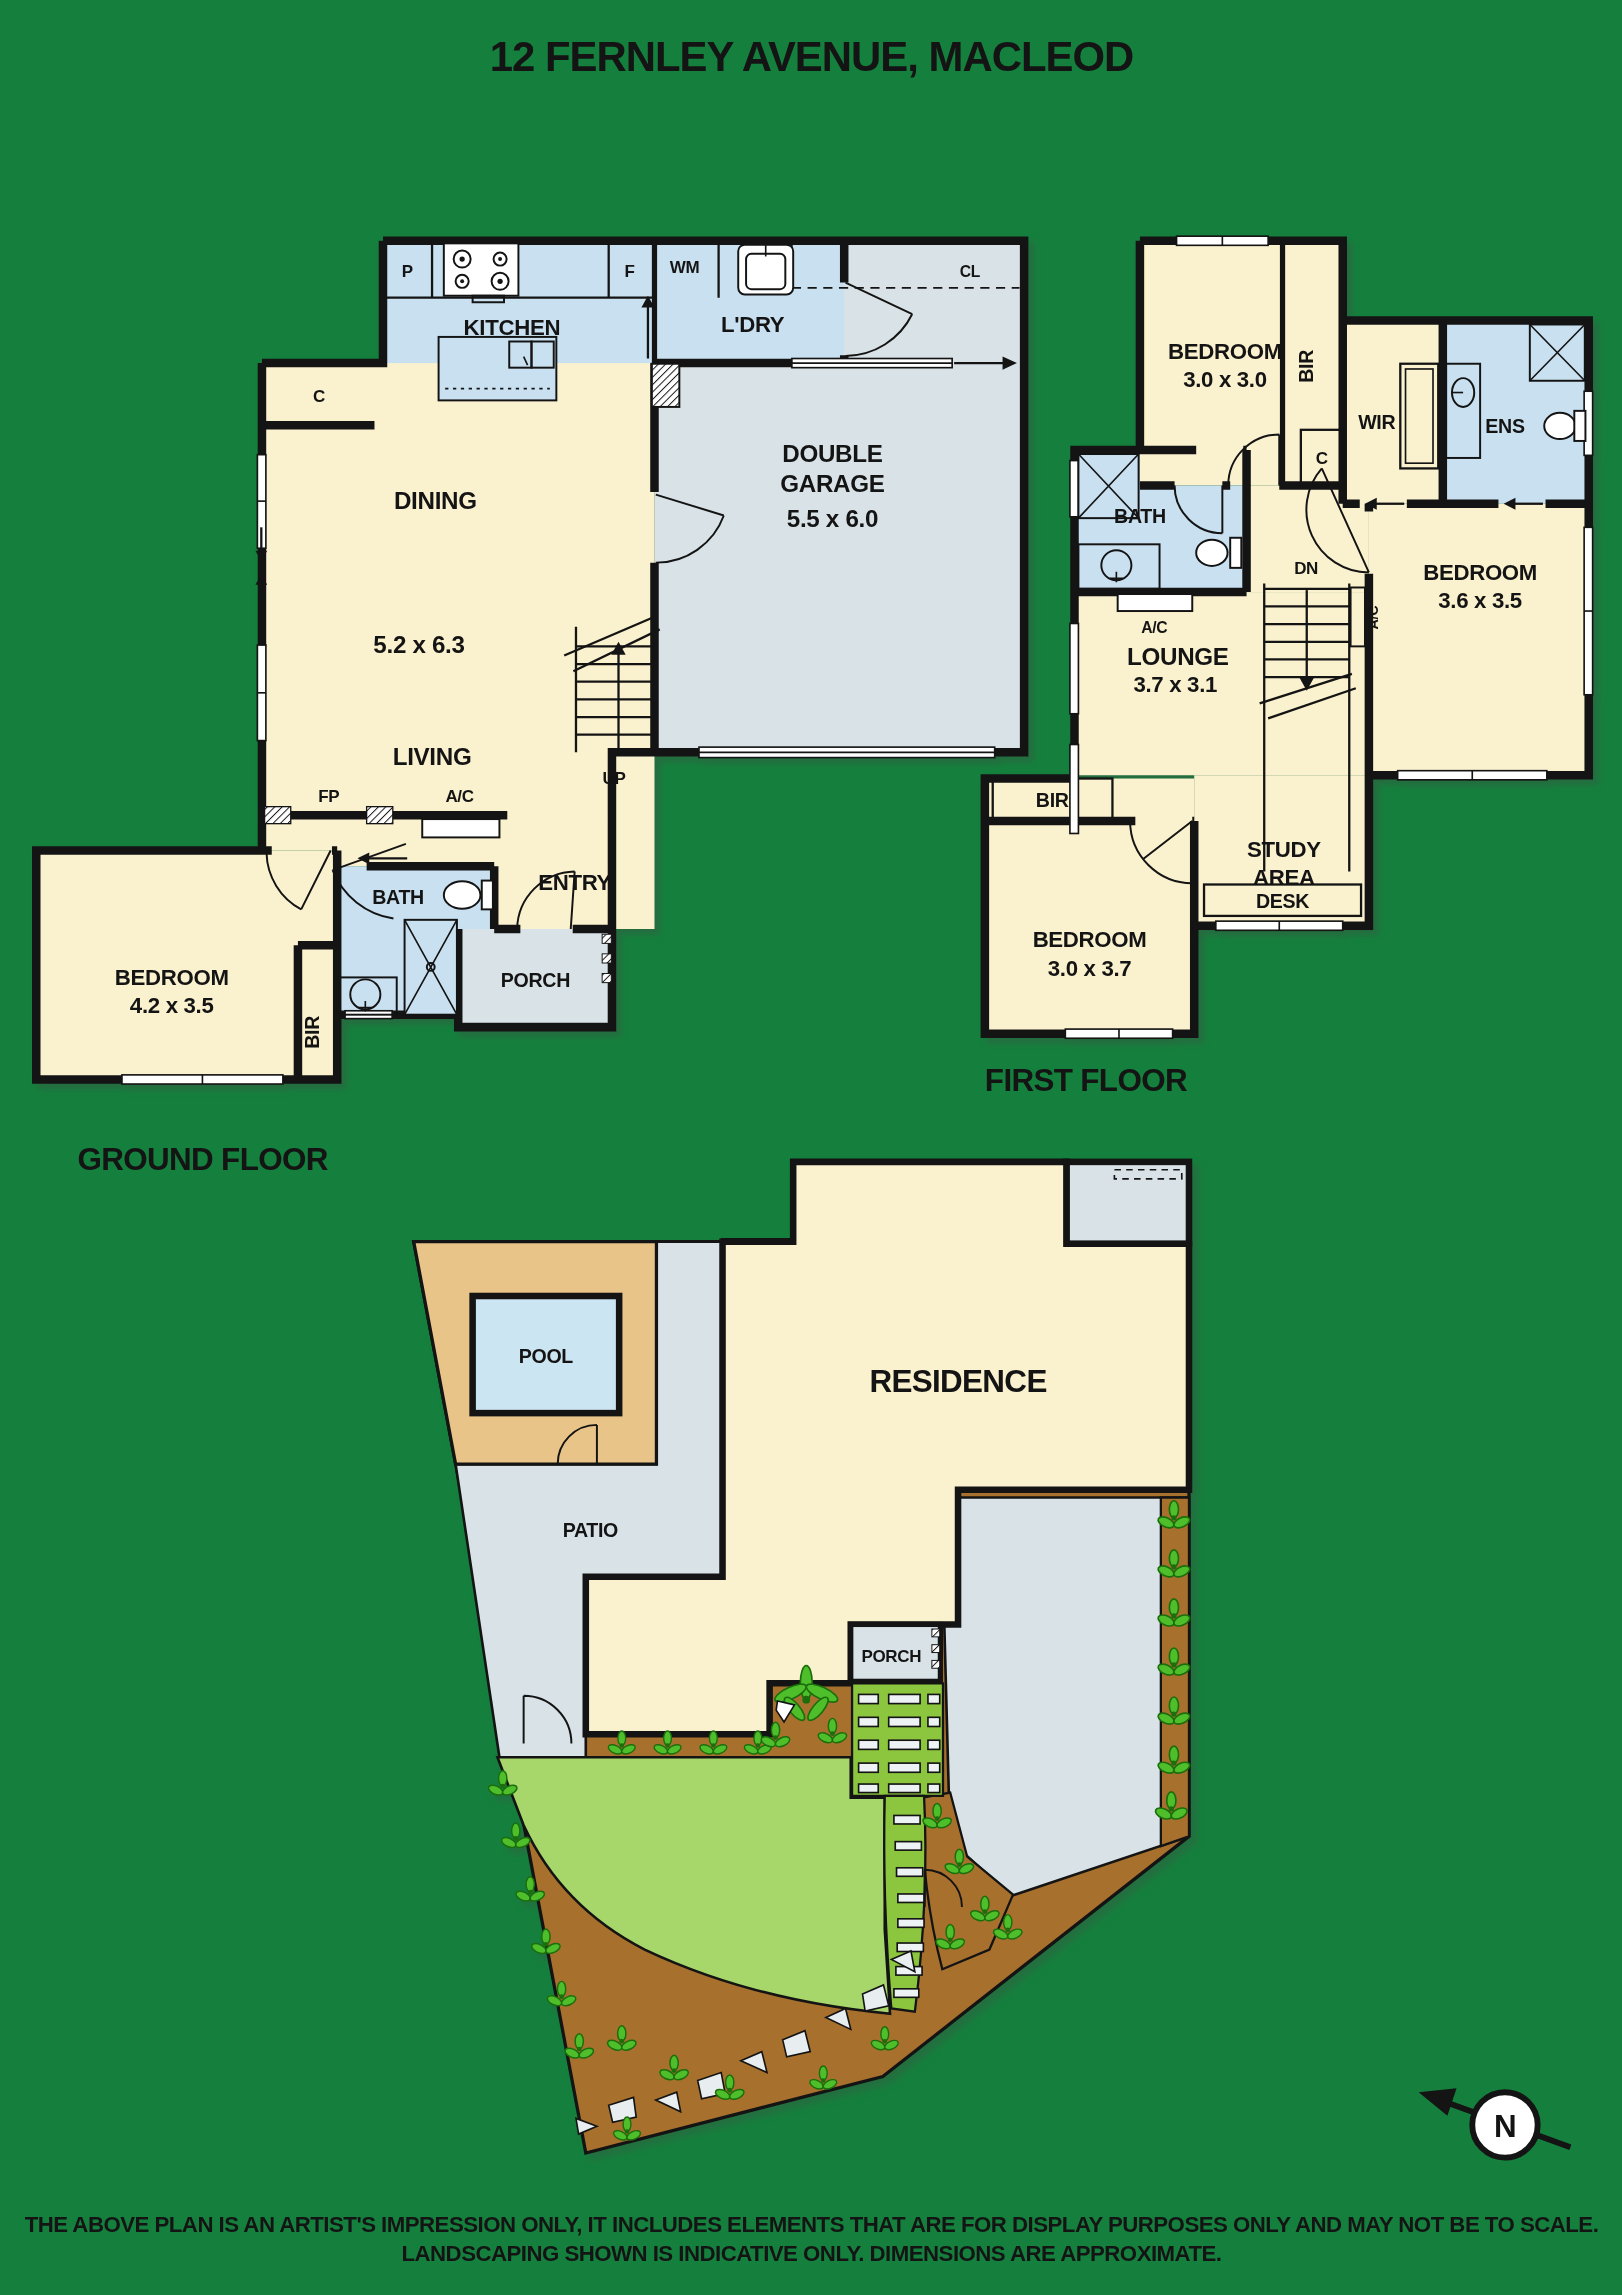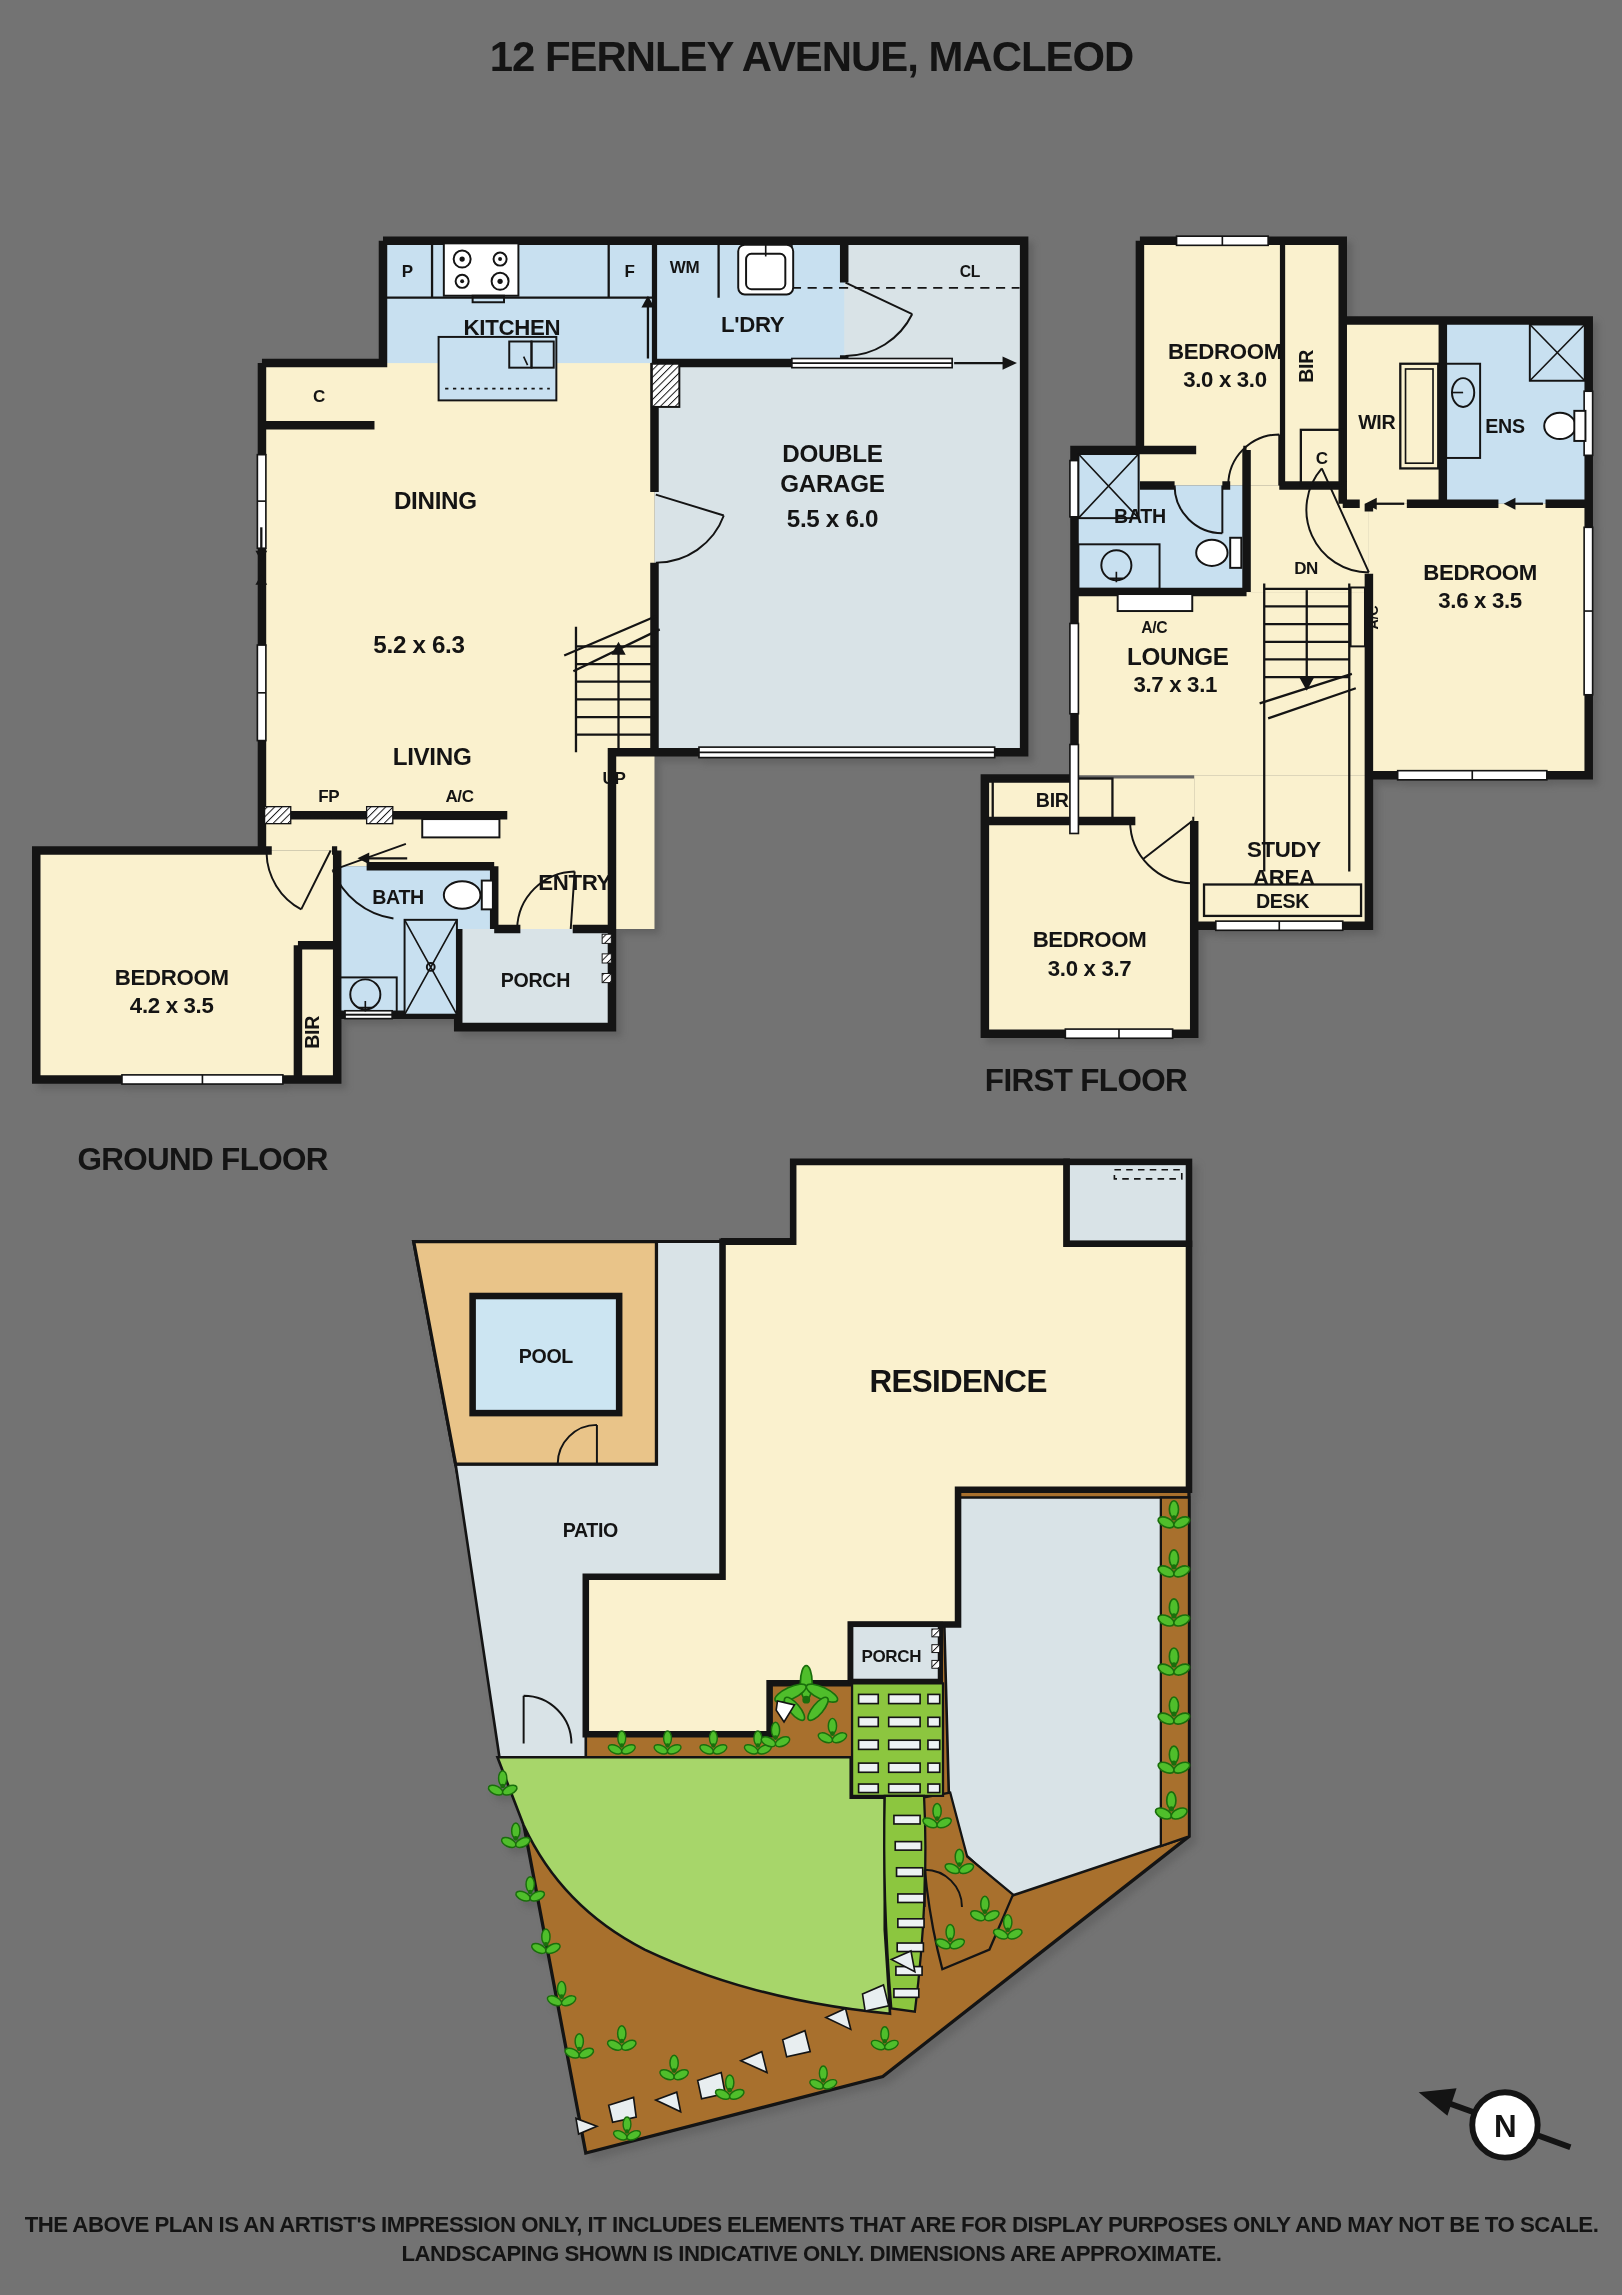--- a/index.html
+++ b/index.html
@@ -1,16 +1,16 @@
 <!DOCTYPE html>
 <html style="font-size:10.5px"><head>
 <meta charset="utf-8">
 <style>
   html,body{margin:0;padding:0;background:#ffffff;}
-  .page{position:relative;width:1623px;height:2295px;background:#737373;overflow:hidden;}
+  .page{position:relative;width:1623px;height:2295px;background:#15803d;overflow:hidden;}
   svg{display:block;}
   text{font-family:"Liberation Sans","DejaVu Sans",sans-serif;font-weight:bold;fill:#141414;letter-spacing:-0.5px;}
   .tt{font-size:64px;letter-spacing:-1.5px;}
   .fl{font-size:48px;letter-spacing:-1px;}
   .r36{font-size:37px;}
   .r34{font-size:34px;}
   .r30{font-size:30px;}
   .s26{font-size:26px;}
   .s24{font-size:24px;}
   .s22{font-size:22px;}

